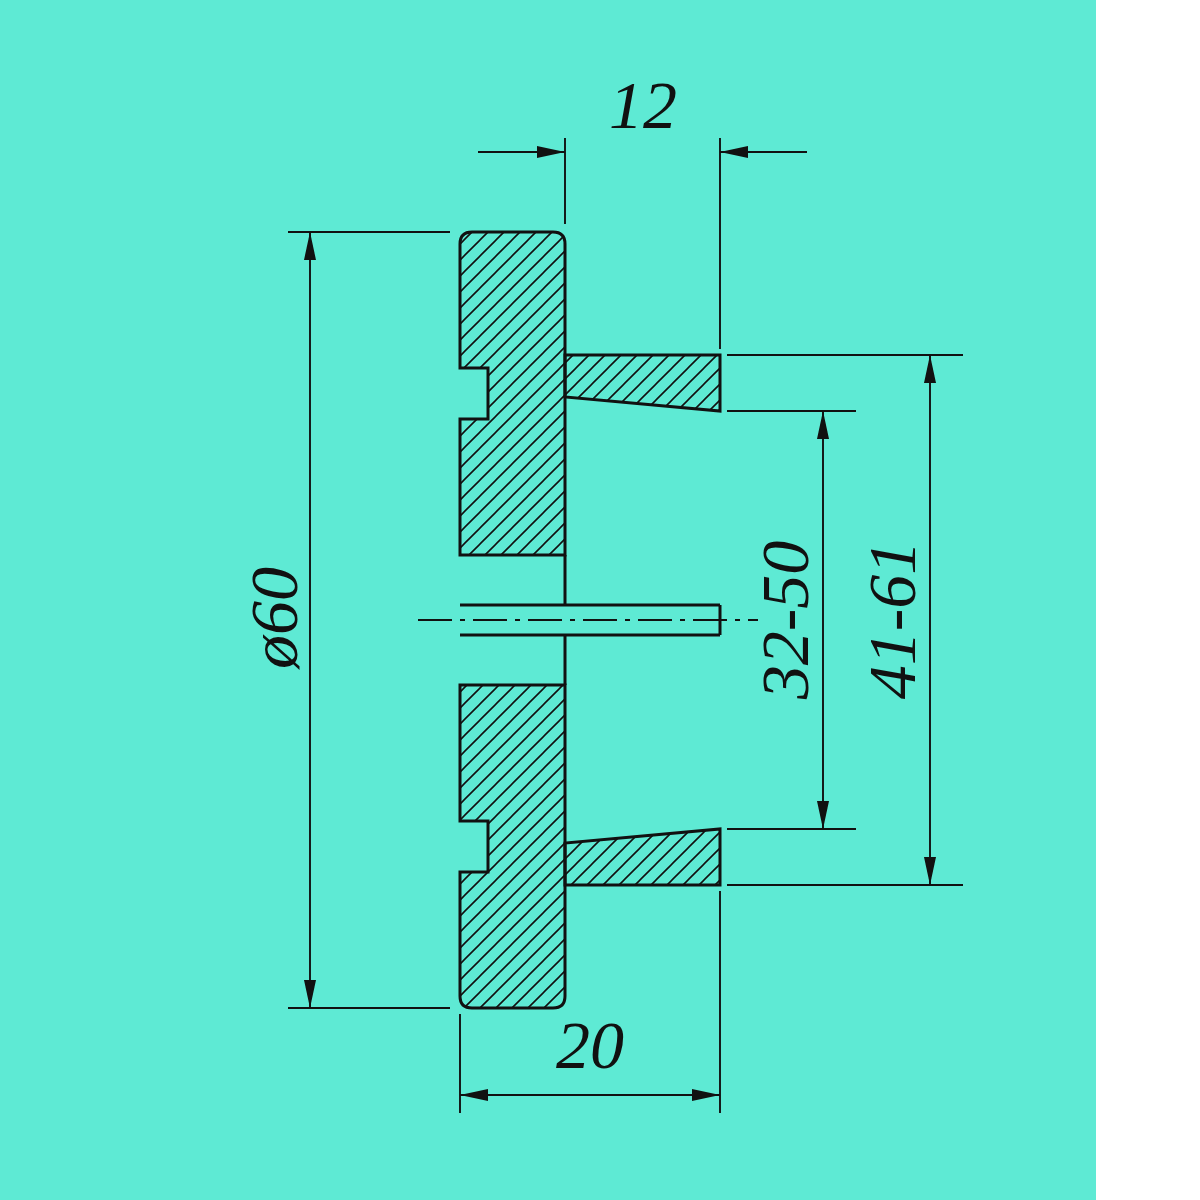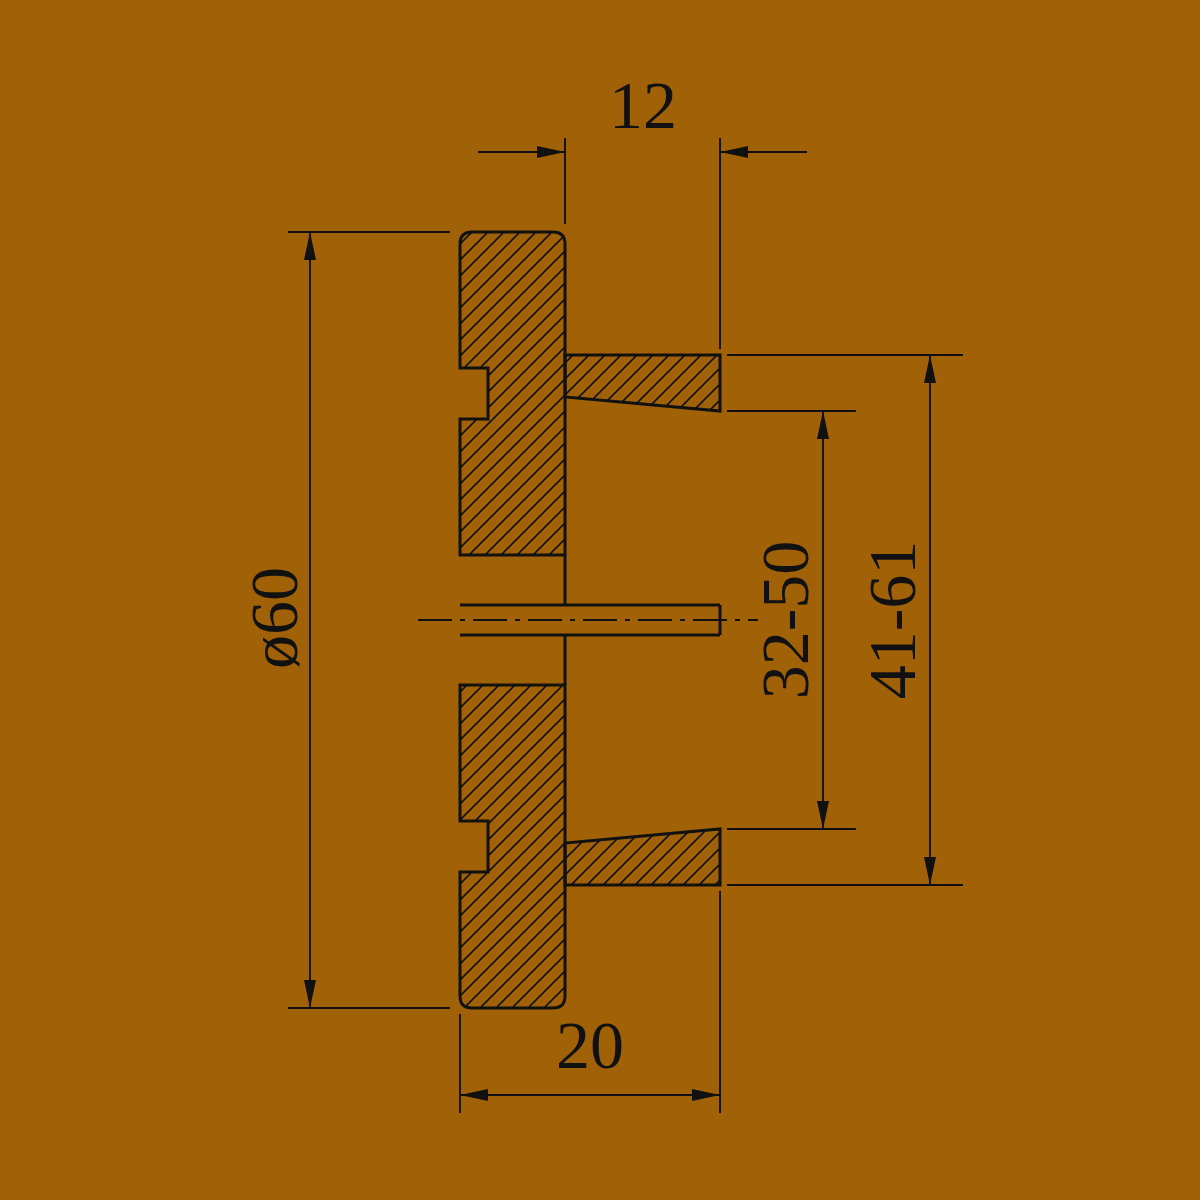--- a/index.html
+++ b/index.html
@@ -5,24 +5,25 @@
   html, body {
     margin: 0;
     padding: 0;
     background: #ffffff;
     width: 1200px;
     height: 1200px;
     overflow: hidden;
     font-family: "Liberation Serif", "DejaVu Serif", serif;
   }
   #stage {
-    width: 1200px;
+    width: 1096px;
     height: 1200px;
-    background: #a16207;
+    background: #5eead4;
     position: relative;
+    font-style: italic;
   }
   svg { display: block; }
   .part {
     stroke: #111111;
     stroke-width: 3;
     fill: none;
     stroke-linejoin: miter;
     stroke-linecap: butt;
   }
   .hatched { fill: url(#hatch); }

